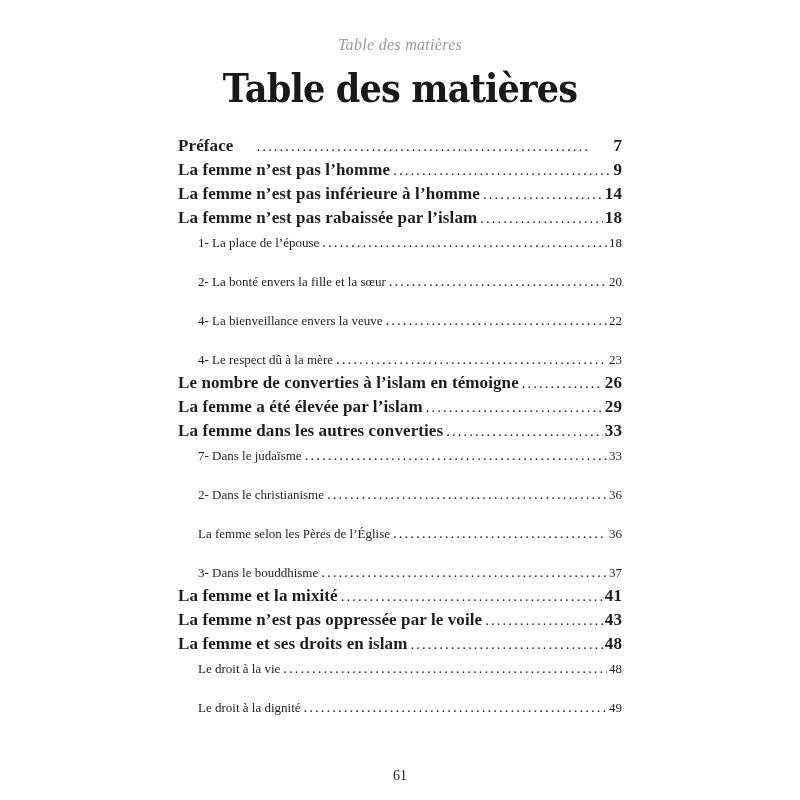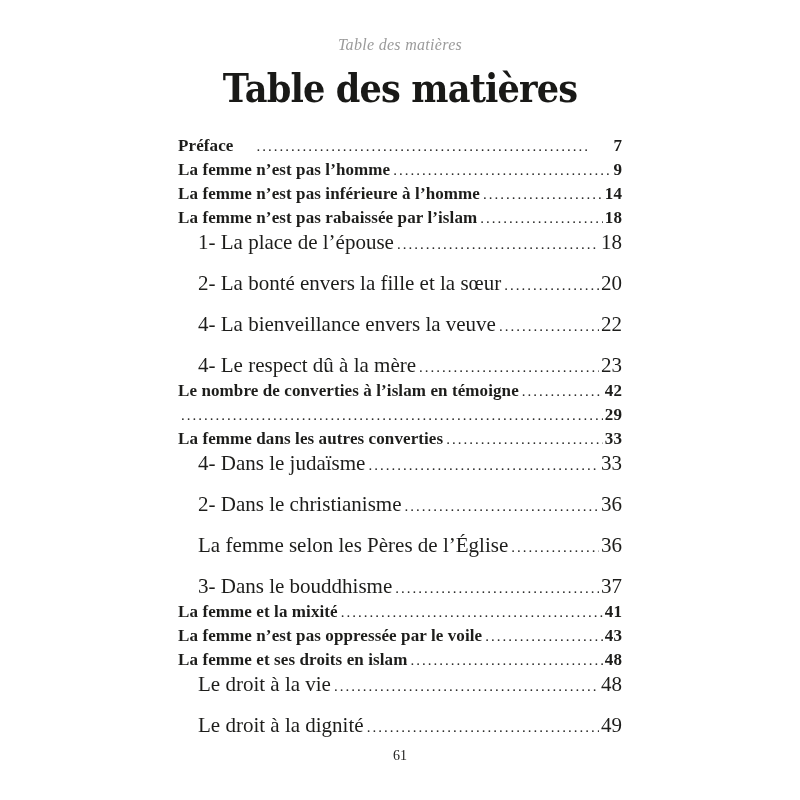--- a/index.html
+++ b/index.html
@@ -46,21 +46,21 @@
     line-height: 23px;
     white-space: nowrap;
   }
   .row .label { flex: 0 0 auto; }
   .row.l1 {
     font-weight: bold;
     font-size: 17px;
     letter-spacing: 0.1px;
   }
   .row.l2 {
-    font-size: 21px;
+    font-size: 13px;
     padding-left: 20px;
     margin-top: 1px;
   }
   .row.l2 + .row.l2 { margin-top: 16px; }
   .row:first-child { margin-top: 0; gap: 20px; }
 
   .dots {
     flex: 1 1 auto;
     min-width: 0;
     overflow: hidden;
@@ -70,21 +70,21 @@
     margin: 0 2px 0 3px;
   }
   .dots::after {
     content: "................................................................................................................................................................................";
     letter-spacing: 2px;
     color: #2a2a28;
   }
   .pg { flex: 0 0 auto; }
 
   .footer {
-    position: absolute; top: 748px; left: 0; right: 0;
+    position: absolute; top: 768px; left: 0; right: 0;
     text-align: center;
     font-size: 14px;
     color: #1d1d1b;
   }
 </style>
 </head>
 <body>
 
 <div class="page">
 
@@ -130,33 +130,34 @@
       <span class="pg">22</span>
     </div>
     <div class="row l2">
       <span class="label">4- Le respect dû à la mère</span>
       <span class="dots"></span>
       <span class="pg">23</span>
     </div>
     <div class="row l1">
       <span class="label">Le nombre de converties à l’islam en témoigne</span>
       <span class="dots"></span>
-      <span class="pg">42</span>
-    </div>
-    <div class="row l1">
+      <span class="pg">26</span>
+    </div>
+    <div class="row l1">
+      <span class="label">La femme a été élevée par l’islam</span>
       <span class="dots"></span>
       <span class="pg">29</span>
     </div>
     <div class="row l1">
       <span class="label">La femme dans les autres converties</span>
       <span class="dots"></span>
       <span class="pg">33</span>
     </div>
     <div class="row l2">
-      <span class="label">4- Dans le judaïsme</span>
+      <span class="label">7- Dans le judaïsme</span>
       <span class="dots"></span>
       <span class="pg">33</span>
     </div>
     <div class="row l2">
       <span class="label">2- Dans le christianisme</span>
       <span class="dots"></span>
       <span class="pg">36</span>
     </div>
     <div class="row l2">
       <span class="label">La femme selon les Pères de l’Église</span>

